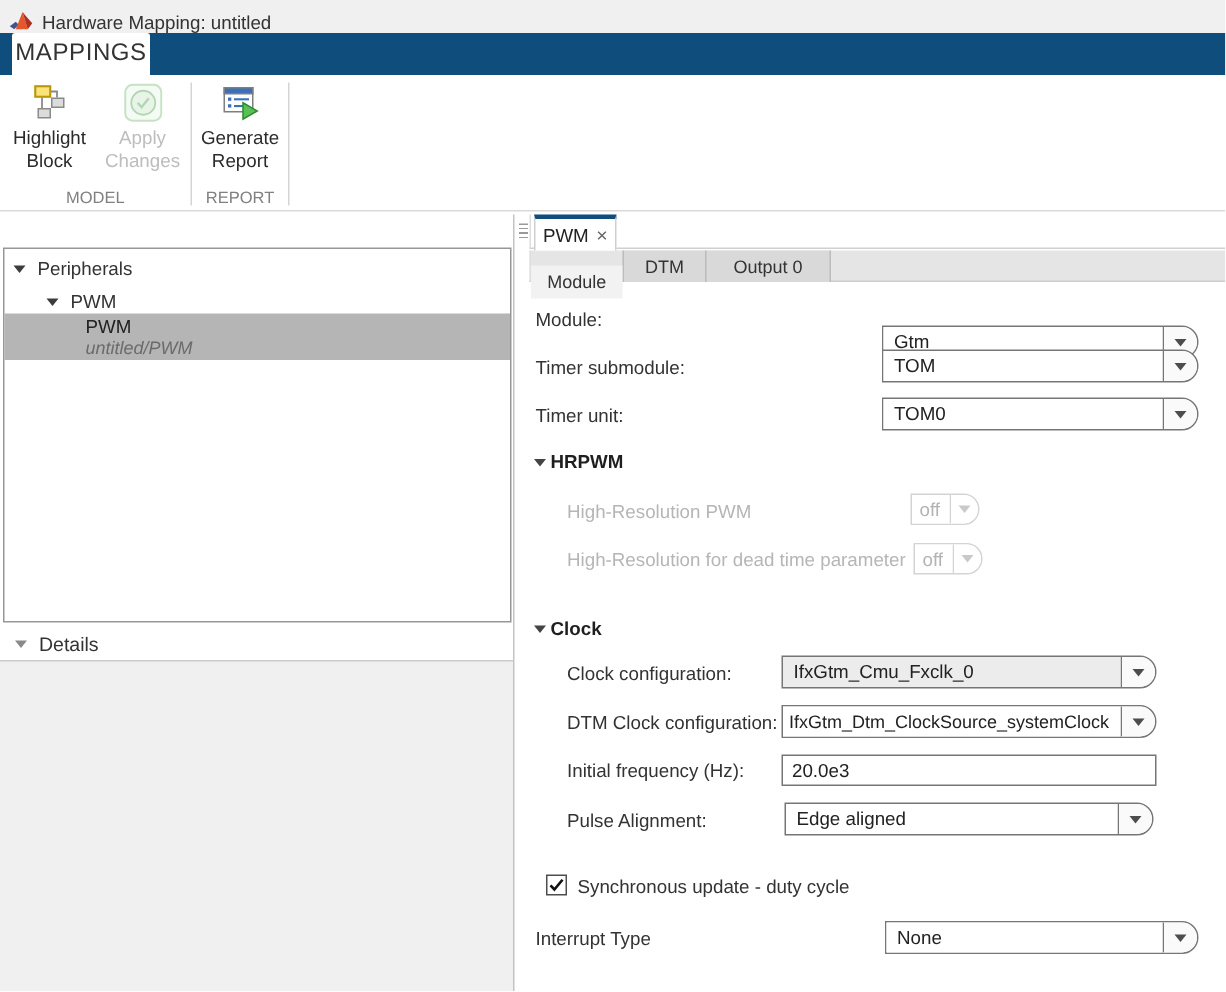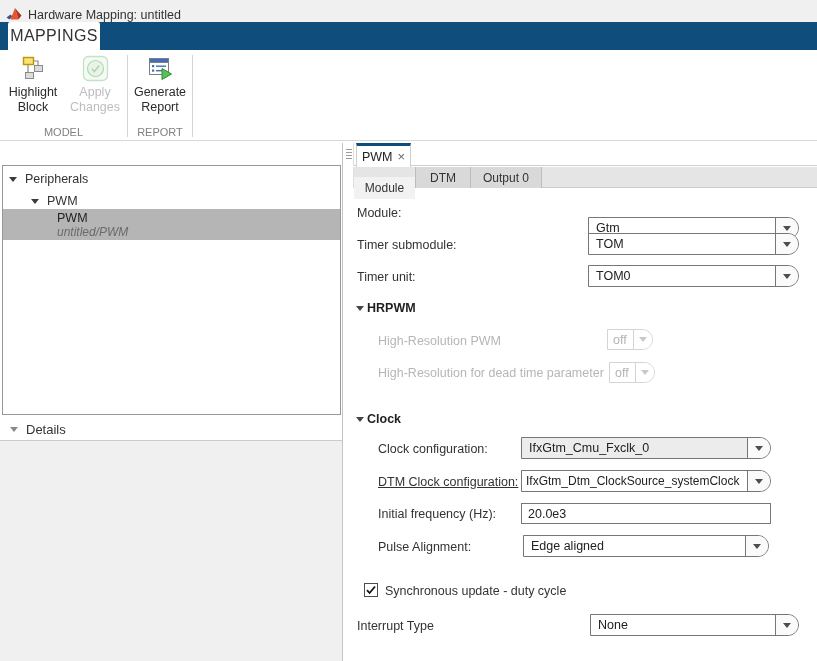--- a/index.html
+++ b/index.html
@@ -210,21 +210,21 @@
       <span class="x">×</span>
     </div>
 
     <div class="subtabs">
       <div class="subtab active" style="left:0; width:61px;margin-top:10px;">
         <span>Module</span>
       </div>
       <div class="subtab" style="left:61px; width:55px;">
         <span>DTM</span>
       </div>
-      <div class="subtab" style="left:116px; width:72px; border-right:1px solid #bcbcbc;align-items:center;">
+      <div class="subtab" style="left:116px; width:84px; border-right:1px solid #bcbcbc;align-items:center;">
         <span>Output 0</span>
       </div>
     </div>
 
     <div class="lbl" style="left:4px; top:62px;">Module:</div>
     <div class="combo" style="left:235px; top:74px; width:211px;">
       <span class="val">Gtm</span>
       <span class="btn">
           <span class="tri"></span>
         </span>
@@ -271,21 +271,21 @@
     </div>
 
     <div class="lbl" style="left:25px; top:298px;">Clock configuration:</div>
     <div class="combo grayval" style="left:168px; top:294px; width:250px;">
       <span class="val">IfxGtm_Cmu_Fxclk_0</span>
       <span class="btn">
           <span class="tri"></span>
         </span>
     </div>
 
-    <div class="lbl" style="left:25px; top:331px;text-decoration:underline;">DTM Clock configuration:</div>
+    <div class="lbl" style="left:25px; top:331px;">DTM Clock configuration:</div>
     <div class="combo" style="left:168px; top:327px; width:250px;">
       <span class="val" style="padding-left:4px; font-size:12px;">IfxGtm_Dtm_ClockSource_systemClock</span>
       <span class="btn">
           <span class="tri"></span>
         </span>
     </div>
 
     <div class="lbl" style="left:25px; top:363px;">Initial frequency (Hz):</div>
     <input class="tinput" style="left: 168px; top: 360px; width: 250px; height: 21px;" value="20.0e3">
 

